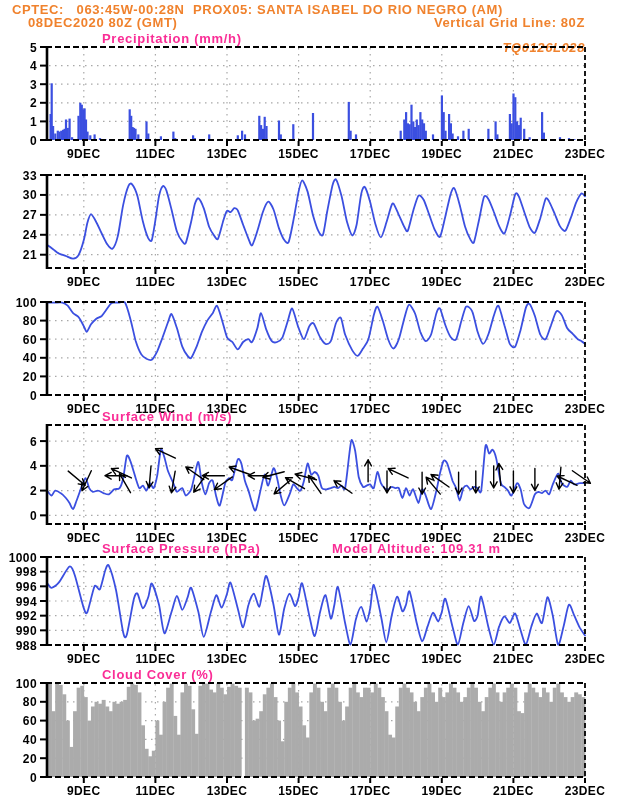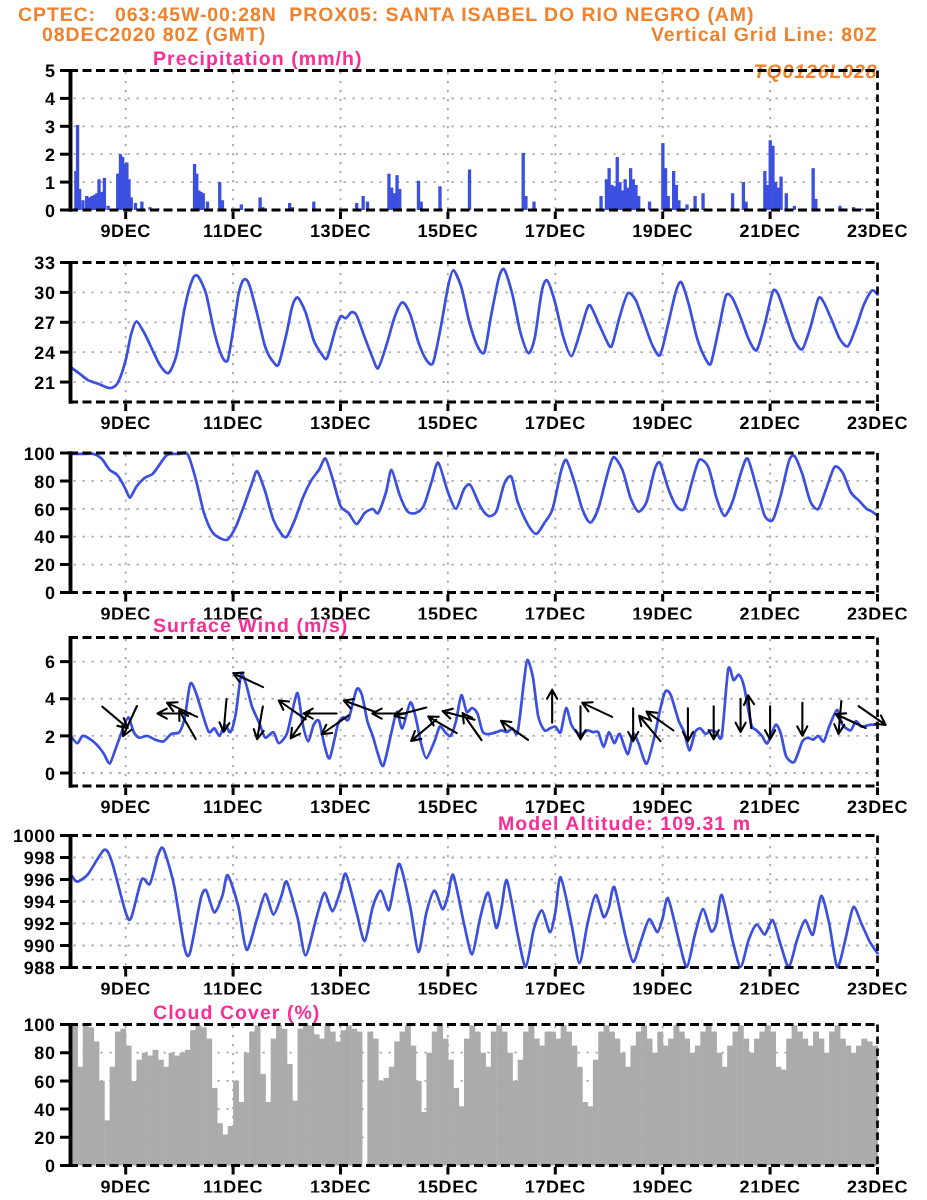--- a/index.html
+++ b/index.html
@@ -336,20 +336,21 @@
       <line x1="441.79999999999995" y1="119" x2="441.79999999999995" y2="124" stroke="#000" stroke-width="2"></line>
       <text x="441.79999999999995" y="136" text-anchor="middle" class="tick">19DEC</text>
       <line x1="513.4000000000001" y1="119" x2="513.4000000000001" y2="124" stroke="#000" stroke-width="2"></line>
       <text x="513.4000000000001" y="136" text-anchor="middle" class="tick">21DEC</text>
       <line x1="585" y1="119" x2="585" y2="124" stroke="#000" stroke-width="2"></line>
       <text x="585" y="136" text-anchor="middle" class="tick">23DEC</text>
     </svg>
 </section>
 
 <section class="panel" style="top: 538px; height: 125px;">
+  <div class="ptitle">Surface Pressure (hPa)</div>
   <div class="ptitle alt">Model Altitude: 109.31 m</div>
   <svg class="chart" width="618" height="125" viewBox="0 0 618 125">
       <line x1="83.8" y1="20" x2="83.8" y2="106" stroke="#A8A8A8" stroke-width="1.2" stroke-dasharray="1.5 4.5"></line>
       <line x1="155.4" y1="20" x2="155.4" y2="106" stroke="#A8A8A8" stroke-width="1.2" stroke-dasharray="1.5 4.5"></line>
       <line x1="227" y1="20" x2="227" y2="106" stroke="#A8A8A8" stroke-width="1.2" stroke-dasharray="1.5 4.5"></line>
       <line x1="298.6" y1="20" x2="298.6" y2="106" stroke="#A8A8A8" stroke-width="1.2" stroke-dasharray="1.5 4.5"></line>
       <line x1="370.2" y1="20" x2="370.2" y2="106" stroke="#A8A8A8" stroke-width="1.2" stroke-dasharray="1.5 4.5"></line>
       <line x1="441.79999999999995" y1="20" x2="441.79999999999995" y2="106" stroke="#A8A8A8" stroke-width="1.2" stroke-dasharray="1.5 4.5"></line>
       <line x1="513.4000000000001" y1="20" x2="513.4000000000001" y2="106" stroke="#A8A8A8" stroke-width="1.2" stroke-dasharray="1.5 4.5"></line>
       <line x1="49" y1="92.33333333333334" x2="584" y2="92.33333333333334" stroke="#A8A8A8" stroke-width="1.2" stroke-dasharray="1.5 4.5"></line>

